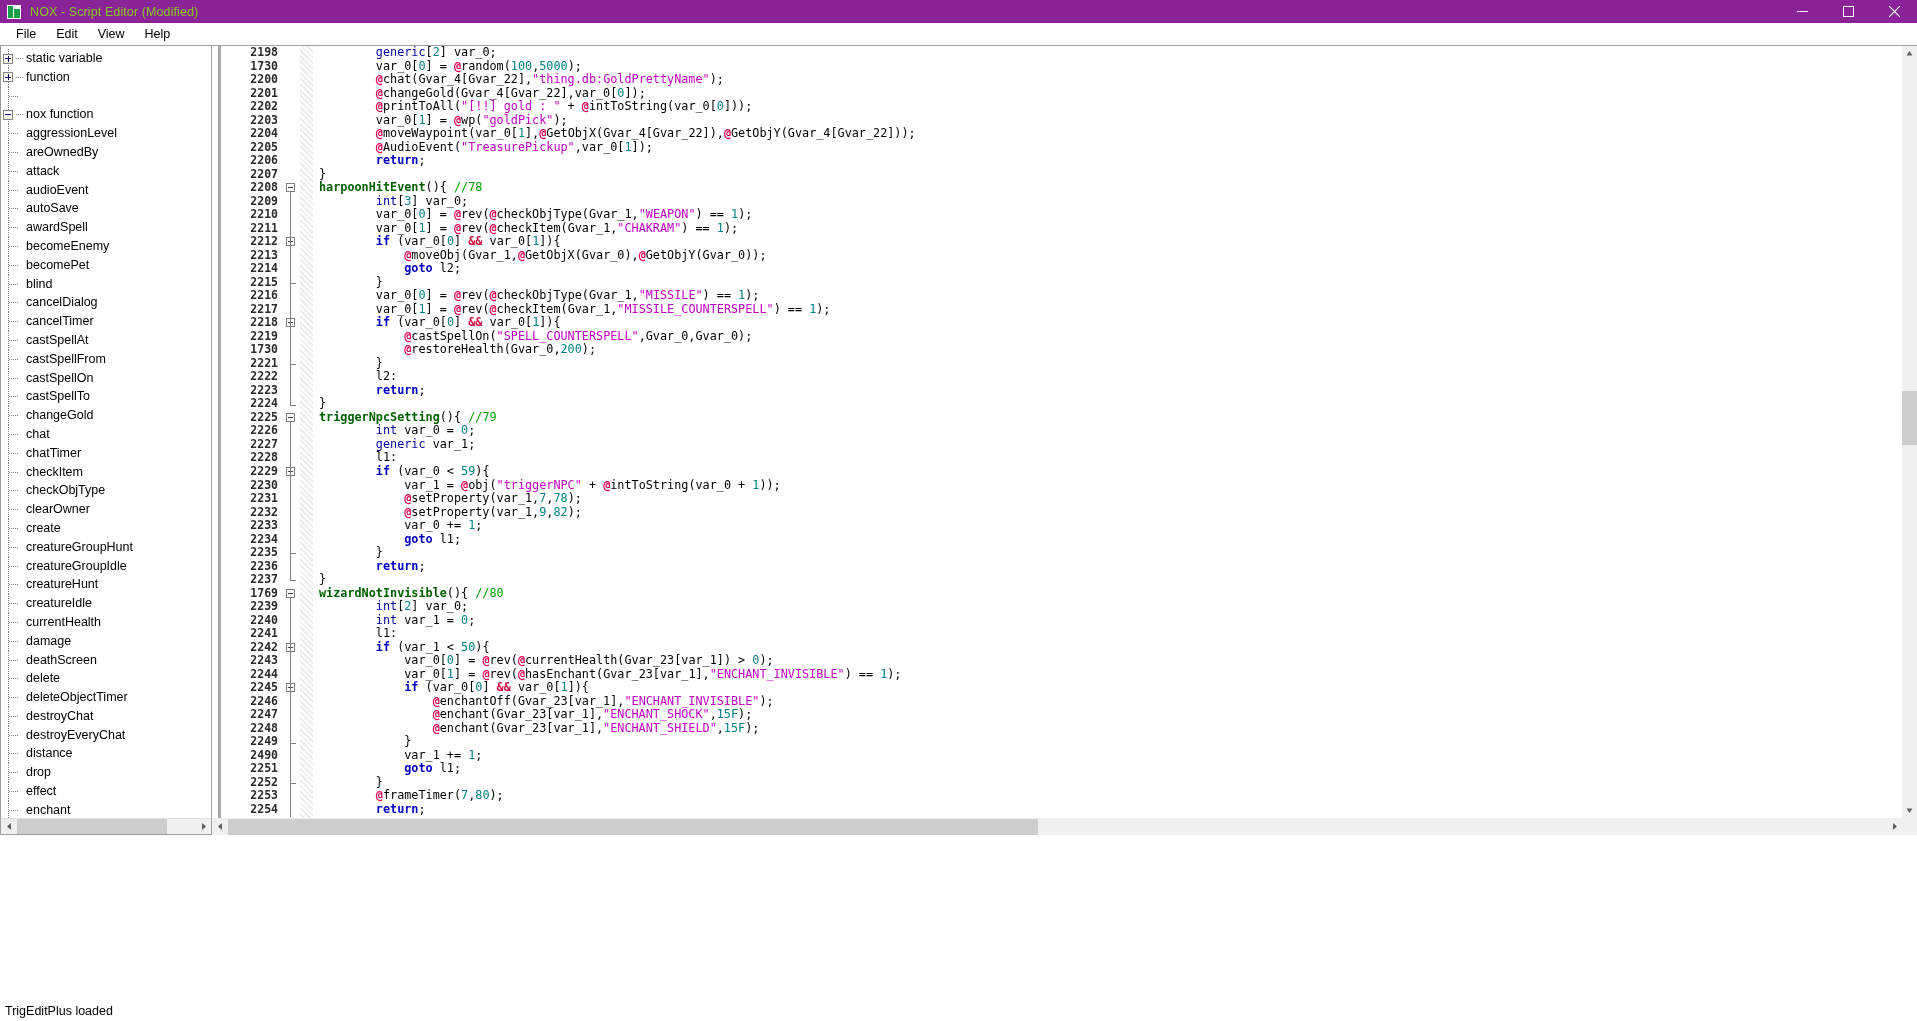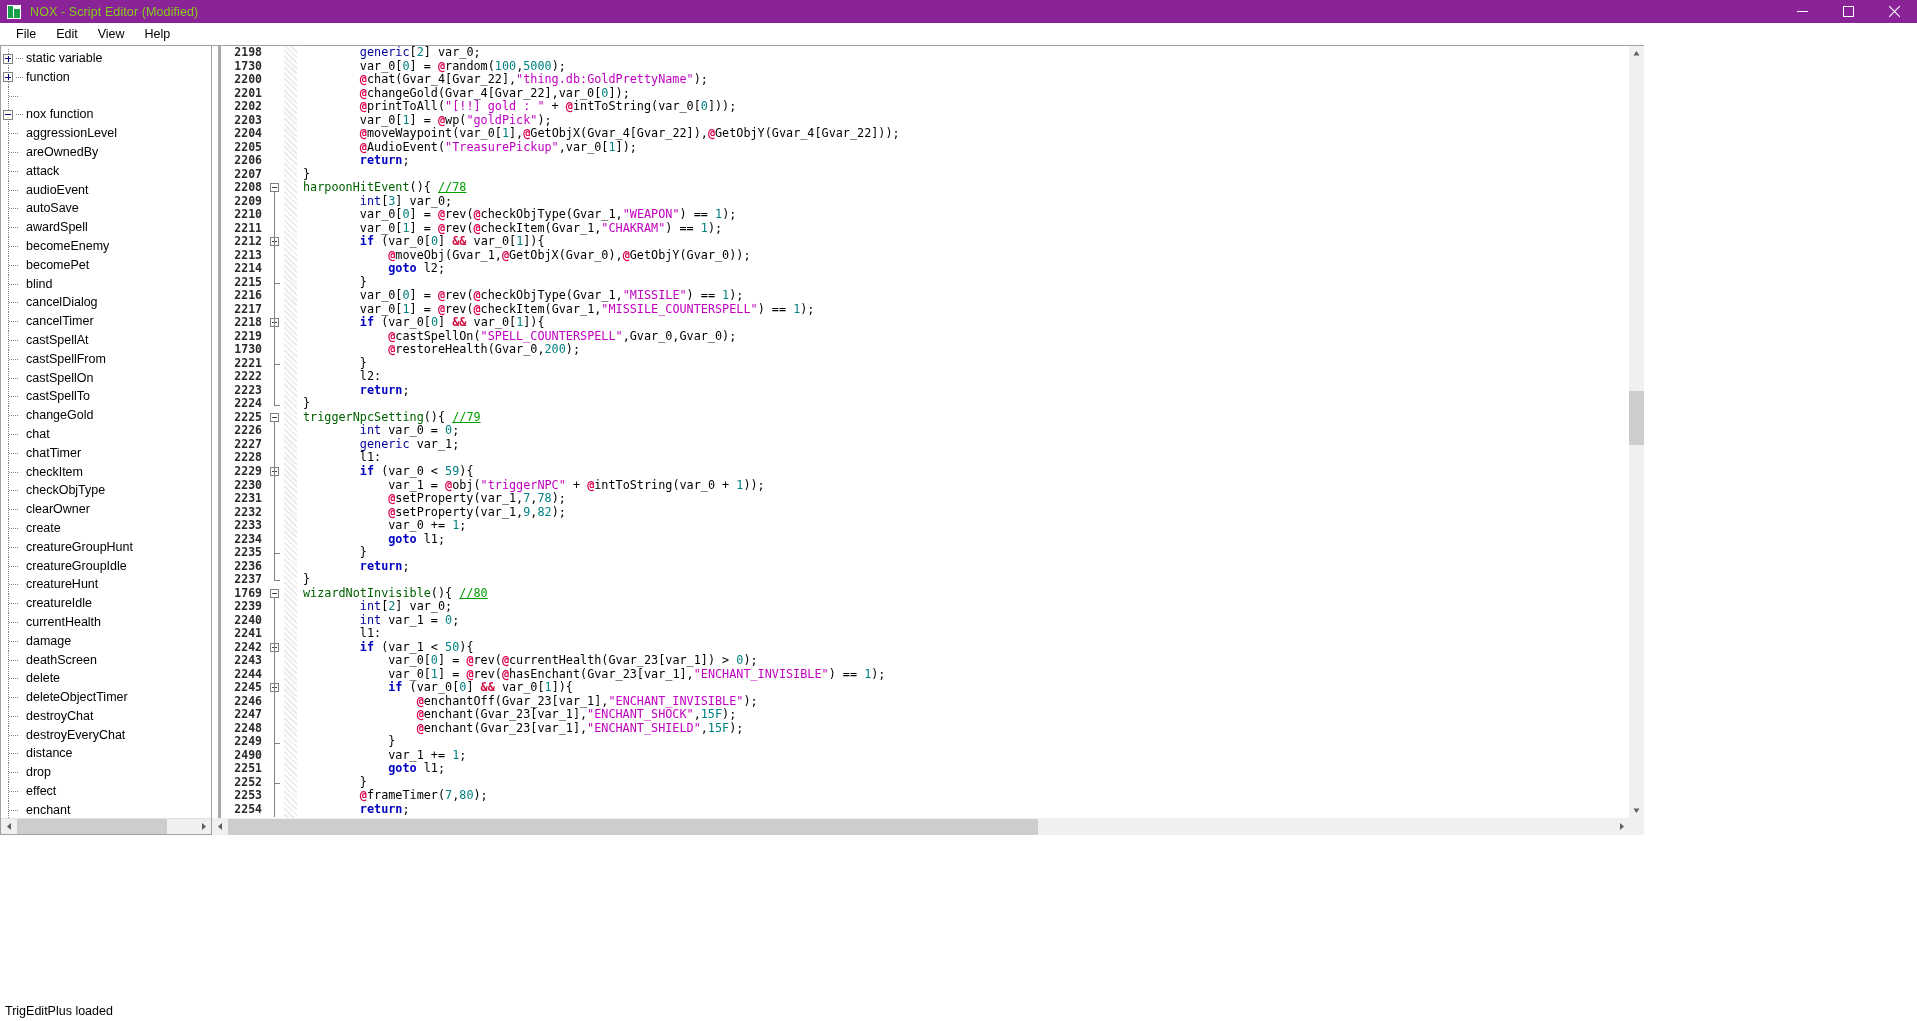--- a/index.html
+++ b/index.html
@@ -74,21 +74,21 @@
     font-size: 12.5px;
     color: #000000;
     padding: 2px 10px;
     line-height: 16px;
   }
 
   
   #main {
     display: flex;
     height: 790px;
-    width: 1644px;
+    width: 1917px;
     background: #ef4444;
   }
 
   
   #treepanel {
     width: 212px;
     flex: 0 0 212px;
     border: 1px solid #a0a0a0;
     border-top: 1px solid #a0a0a0;
     background: #ffffff;
@@ -216,20 +216,21 @@
   #edge-strip {
     width: 9px;
     flex: 0 0 9px;
     background: #ffffff;
     border-right: 3px solid #a9a9a9;
   }
   #gutter {
     flex: 0 0 auto;
     background: #ffffff;
     display: flex;
+    padding-left: 16px;
   }
   #linenos {
     width: 46px;
     flex: 0 0 46px;
     text-align: right;
     padding-right: 5px;
     font-family: "DejaVu Sans Mono", monospace;
     font-size: 11.5px;
     font-weight: bold;
     color: #2b2b2b;
@@ -283,26 +284,26 @@
   .fold-end {
     position: absolute;
     left: 7px;
     width: 6px; height: 1px;
     background: #808080;
   }
 
   
   .t-kw   { color: #0000c0; font-weight: bold; }
   .t-type { color: #0000a0; }
-  .t-fn   { color: #006000; }
+  .t-fn   { color: #006000; font-weight: bold; }
   .t-at   { color: #e0004a; font-weight: bold; }
   .t-call { color: #000000; }
   .t-str  { color: #c000c0; }
   .t-num  { color: #008080; }
-  .t-cmt  { color: #00a000; text-decoration: underline; }
+  .t-cmt  { color: #00a000; }
   .t-op   { color: #d01040; font-weight: bold; }
   .t-plain{ color: #000000; }
 
   
   #editor-vscroll {
     position: absolute;
     right: 0; top: 0; bottom: 17px;
     width: 15px;
     background: #f0f0f0;
     display: flex;

